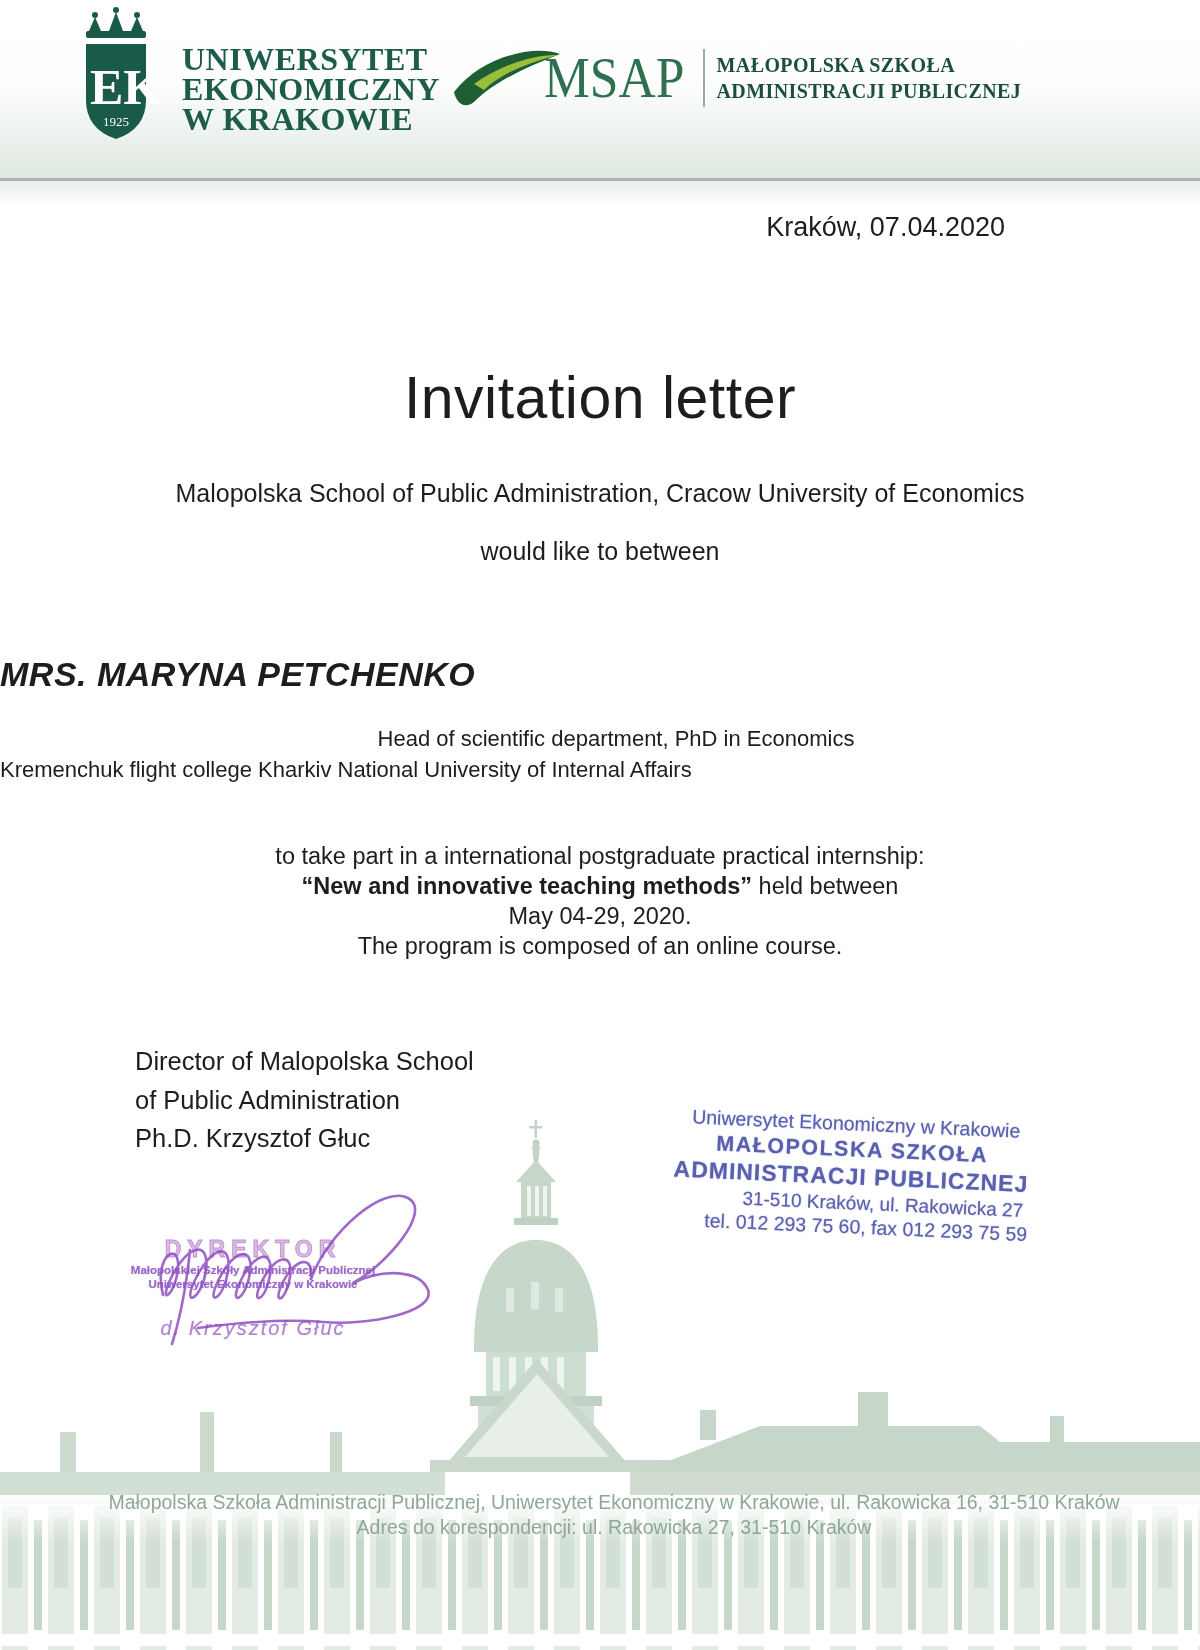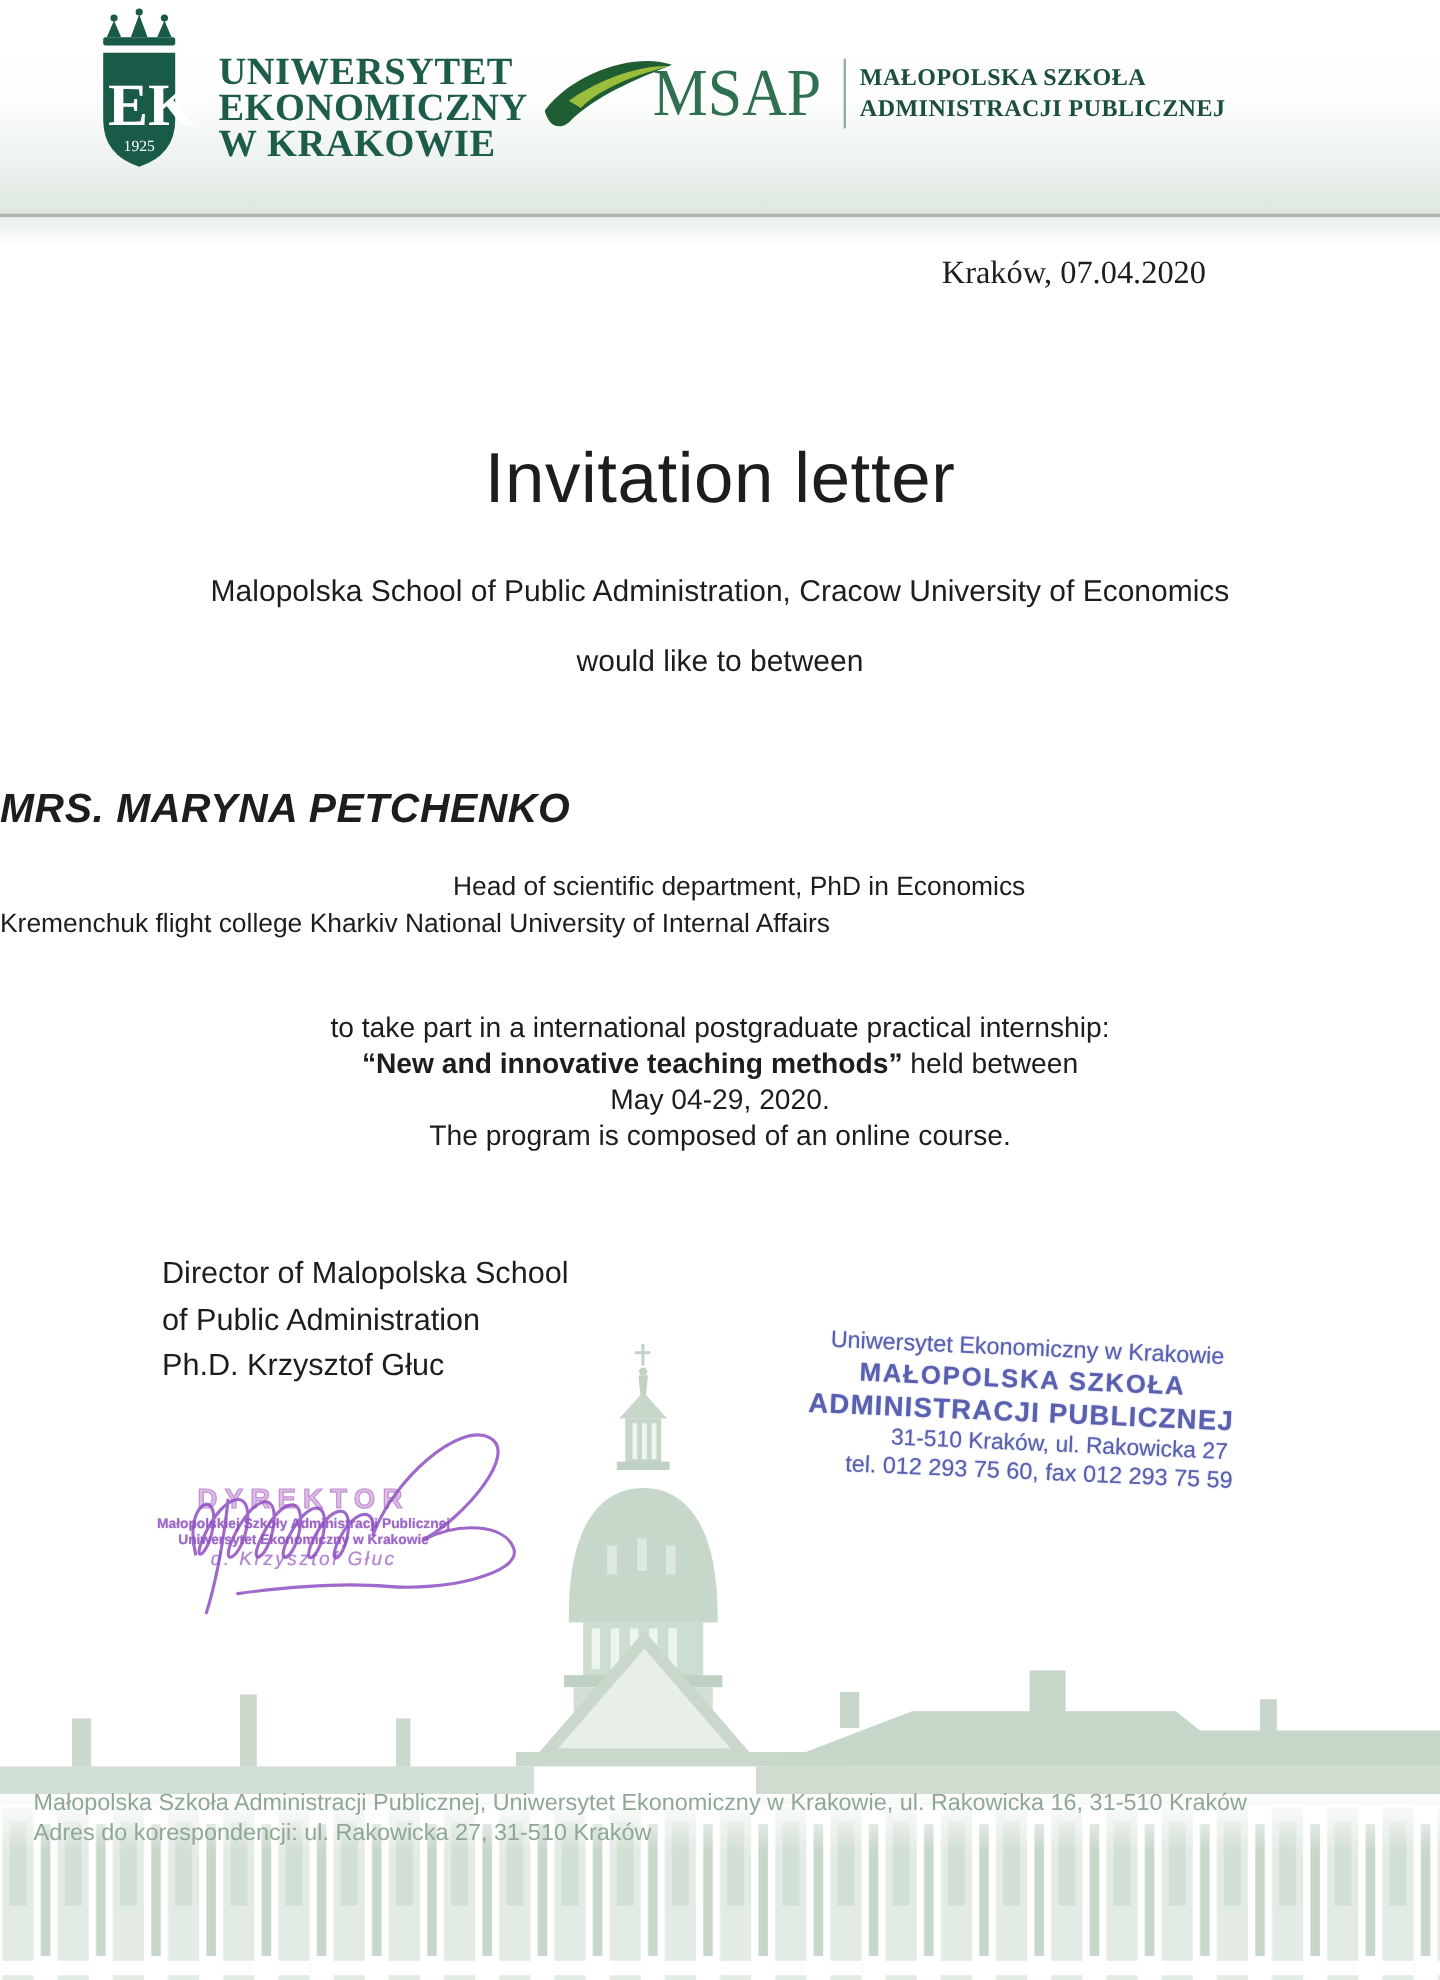--- a/index.html
+++ b/index.html
@@ -14,21 +14,21 @@
   .uek-logo{position:absolute;top:4px;left:66px;display:flex;align-items:flex-start;z-index:3;}
   .uek-name{font-family:"Liberation Serif",serif;color:#1d5c4b;font-weight:700;font-size:32px;
         letter-spacing:.5px;line-height:30px;padding-top:40px;margin-left:16px;}
   .msap-logo{position:absolute;top:42px;left:450px;display:flex;align-items:center;z-index:3;}
   .msap-acronym{font-family:"Liberation Serif",serif;font-size:56px;color:#2e7050;line-height:1;
         margin-left:-18px;transform:scaleX(.92);transform-origin:left center;}
   .msap-divider{width:2px;height:58px;background:#94ad9f;margin:0 12px 0 6px;}
   .msap-name{font-family:"Liberation Serif",serif;font-weight:700;font-size:20px;color:#1c4f39;
         line-height:26px;letter-spacing:.4px;}
   
-  .dateline{position:absolute;top:212px;right:195px;font-size:27px;z-index:2;font-family:Liberation Serif, serif;}
+  .dateline{position:absolute;top:212px;right:195px;font-size:27px;z-index:2;}
   .title{position:absolute;top:364px;left:0;right:0;text-align:center;font-size:59px;letter-spacing:.5px;z-index:2;}
   .intro1{position:absolute;top:479px;left:0;right:0;text-align:center;font-size:25px;z-index:2;}
   .intro2{position:absolute;top:537px;left:0;right:0;text-align:center;font-size:25px;z-index:2;}
   .invitee-name{position:absolute;top:655px;left:0;right:0;font-size:34px;
         font-weight:700;font-style:italic;letter-spacing:.5px;z-index:2;}
   .invitee-role{position:absolute;top:726px;left:0;right:0;text-align:center;font-size:22px;z-index:2;padding-left:32px;}
   .invitee-affil{position:absolute;top:757px;left:0;right:0;text-align:left;font-size:22px;z-index:2;}
   .body-block{position:absolute;top:841px;left:0;right:0;text-align:center;font-size:23.5px;line-height:30px;z-index:2;}
   .director{position:absolute;top:1042px;left:135px;font-size:25.5px;line-height:38.5px;z-index:2;}
   
@@ -39,26 +39,26 @@
   .bs2{font-size:21.5px;font-weight:700;letter-spacing:1.5px;transform:translateX(-15px);margin-top:2px;}
   .bs3{font-size:23px;font-weight:700;letter-spacing:1px;transform:translateX(-15px);margin-top:1px;}
   .bs4{font-size:19px;transform:translateX(18px);margin-top:2px;}
   .bs5{font-size:19.5px;transform:translateX(2px);margin-top:1px;}
   
   .purple-stamp{position:absolute;top:1236px;left:122px;width:262px;text-align:center;z-index:3;}
   .ps-title{font-size:23px;font-weight:700;letter-spacing:6px;color:rgba(190,135,208,.55);
         -webkit-text-stroke:1px rgba(186,130,205,.85);}
   .ps-l1,.ps-l2{font-size:11.5px;font-weight:700;white-space:nowrap;color:#9c68c6;
         text-shadow:0 0 1px rgba(156,104,198,.65);line-height:14px;}
-  .ps-name{font-size:16px;font-style:italic;letter-spacing:2px;
+  .ps-name{margin-top:26px;font-size:20px;font-style:italic;letter-spacing:2px;
         color:rgba(168,120,204,.85);text-shadow:0 0 1px rgba(168,120,204,.5);}
   .signature-svg{position:absolute;top:1180px;left:128px;width:330px;height:170px;z-index:4;}
   
   .watermark{position:absolute;top:1080px;left:0;width:1200px;height:570px;z-index:0;}
-  .footer{position:absolute;top:1490px;left:0;right:0;text-align:left;color:#8fa796;
+  .footer{position:absolute;top:1490px;left:0;right:0;text-align:center;color:#8fa796;
         font-size:19.5px;line-height:25px;z-index:2;margin-left:28px;}
 </style>
 </head>
 <body>
 
 <div class="page">
 
   <svg class="watermark" viewBox="0 0 1200 570" aria-hidden="true">
     <defs>
       <pattern id="facadePat" width="46" height="140" patternUnits="userSpaceOnUse">

